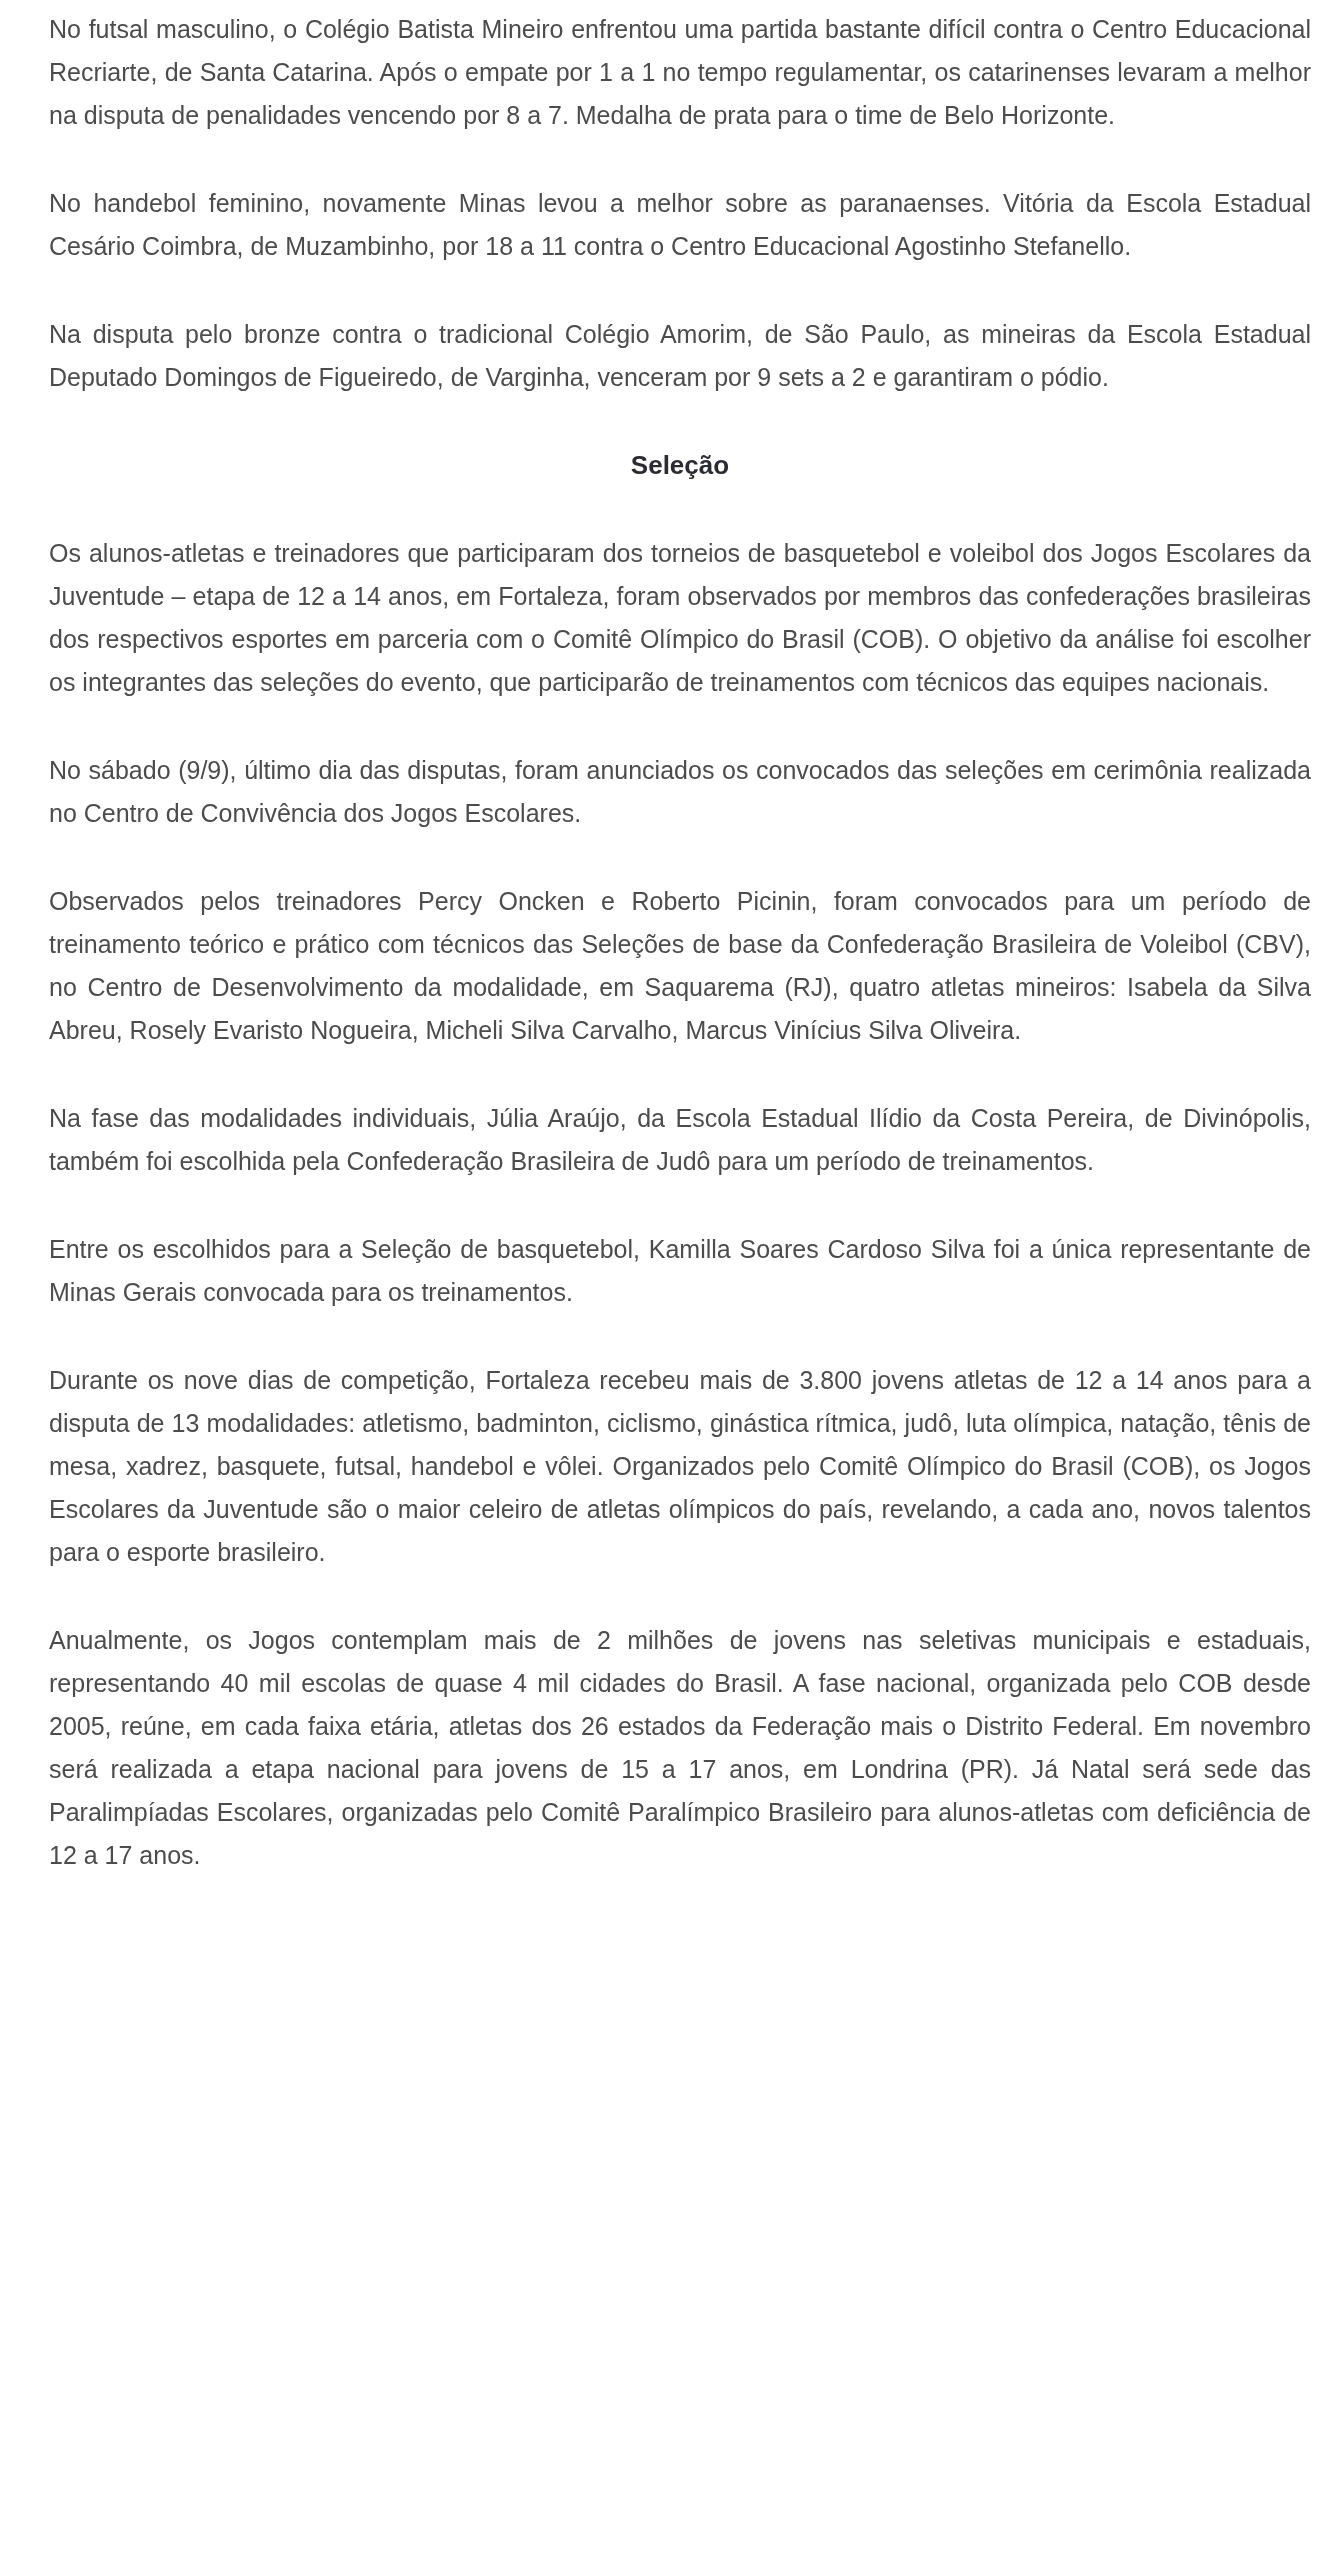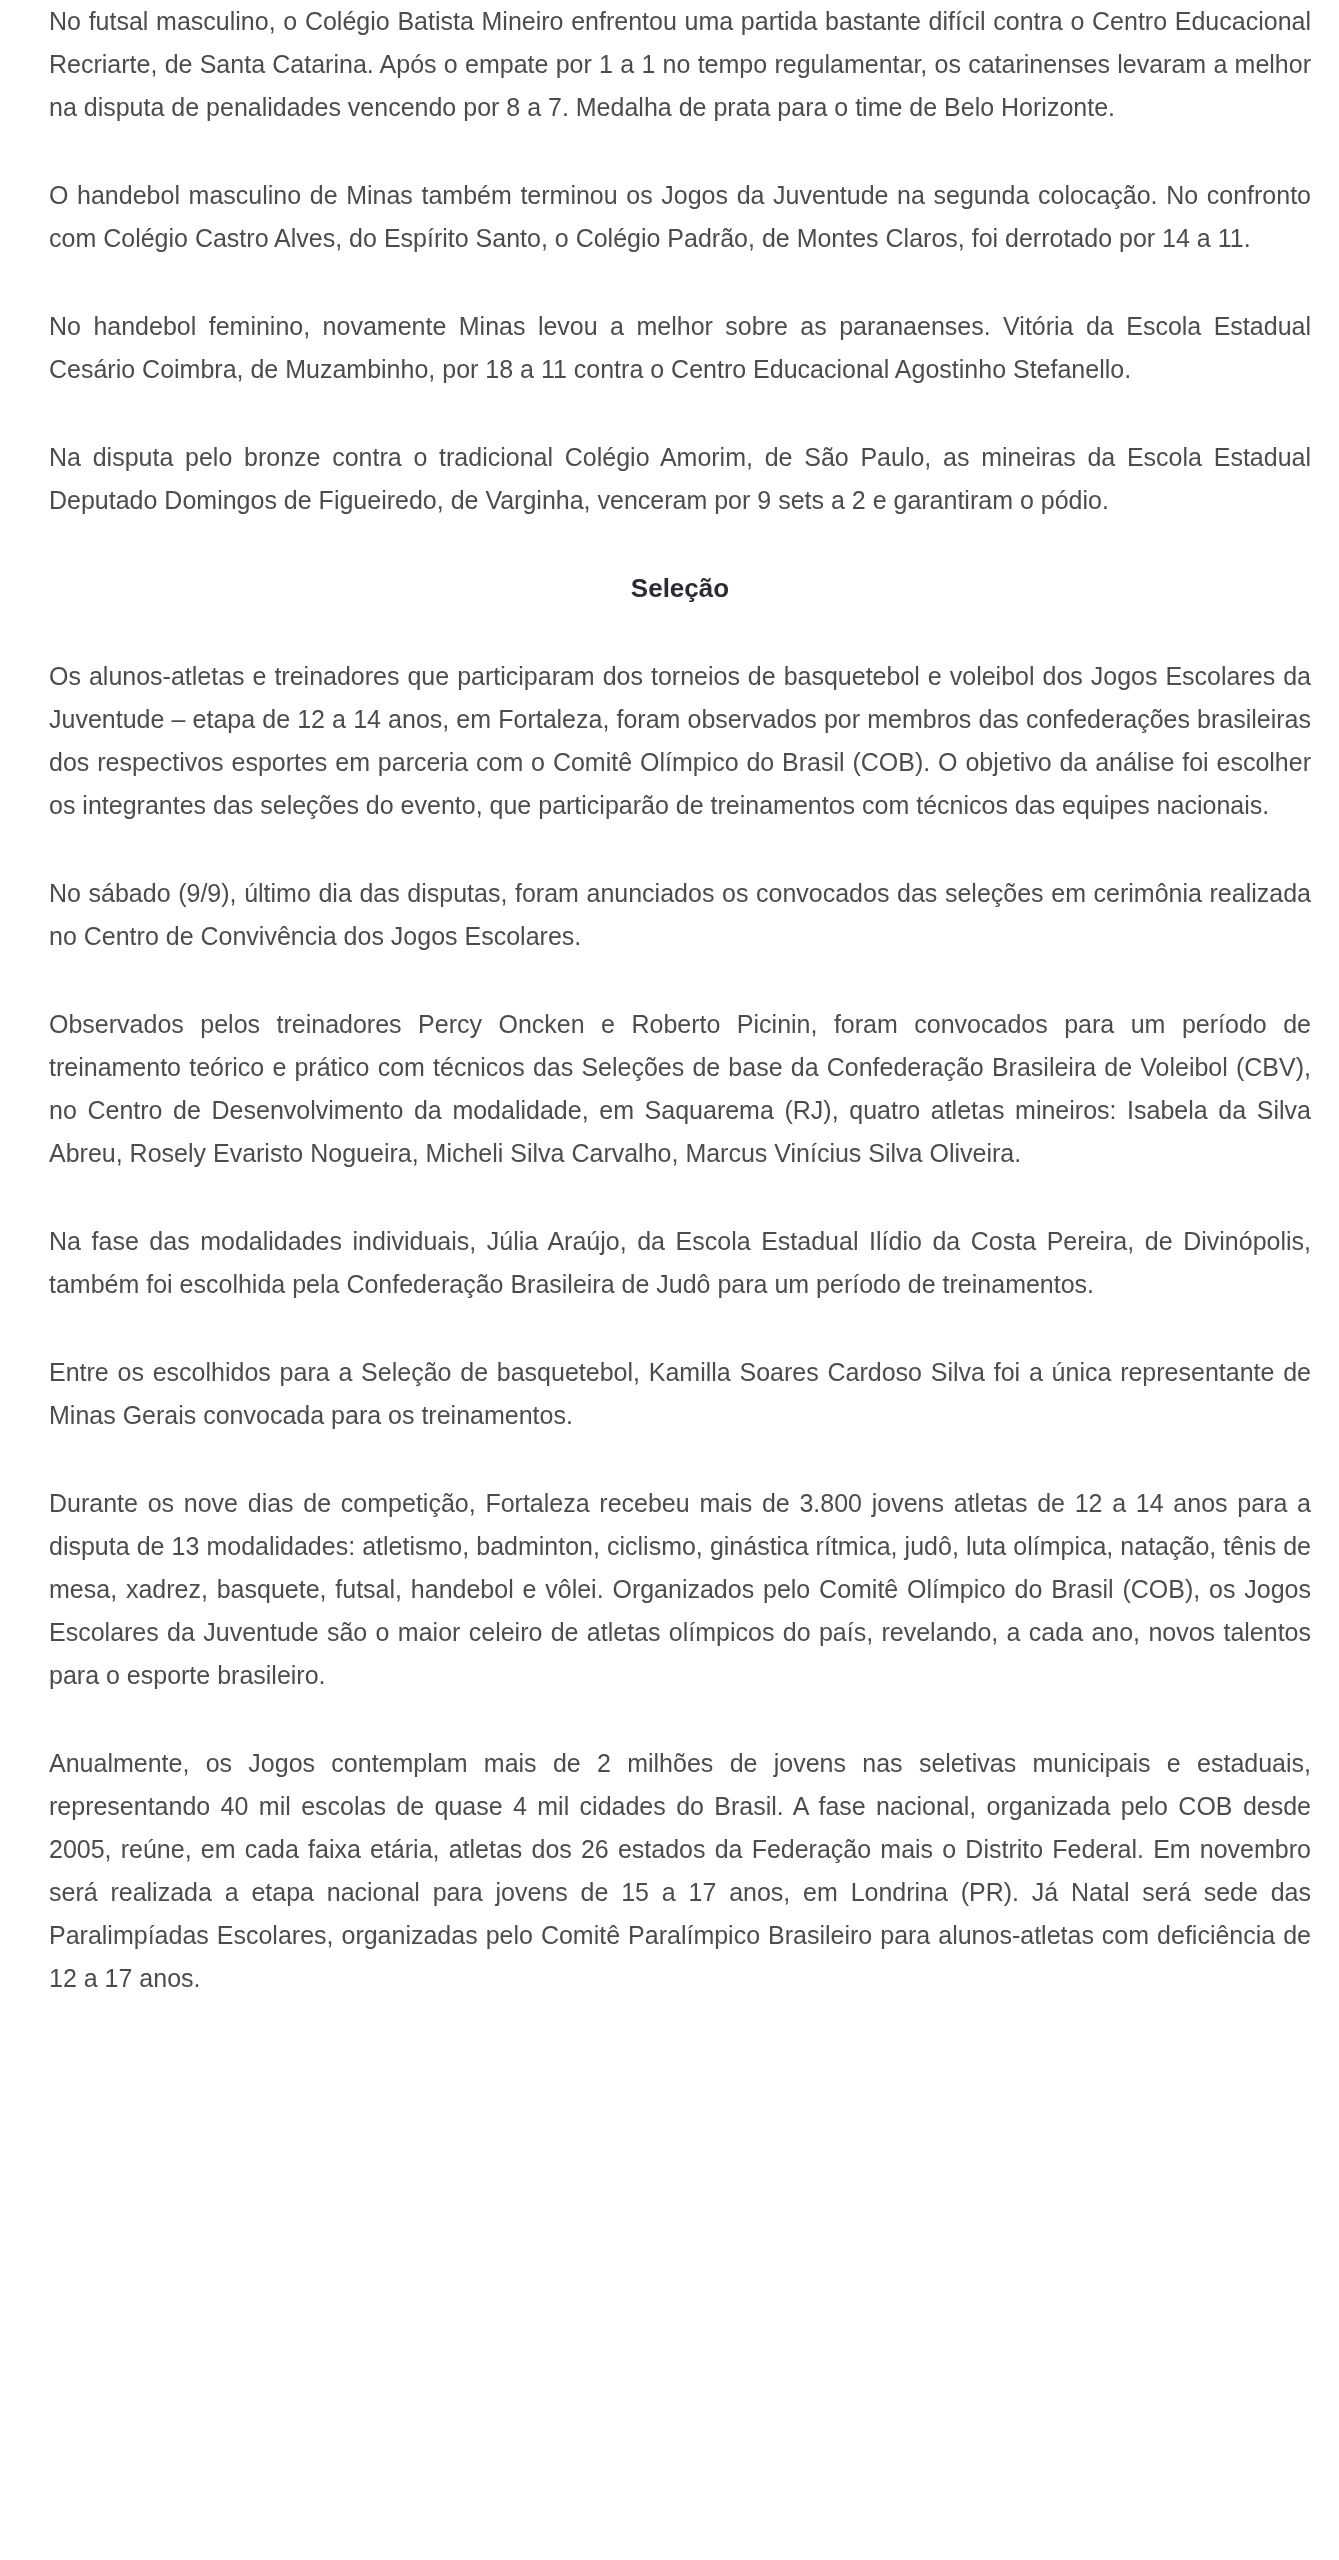--- a/index.html
+++ b/index.html
@@ -8,21 +8,21 @@
     background: #ffffff;
   }
   body {
     width: 1339px;
     min-height: 2560px;
     overflow: hidden;
   }
   .article {
     box-sizing: border-box;
     width: 1339px;
-    padding: 0 28px 0 49px;
+    padding: 8px 28px 0 49px;
     font-family: "Liberation Sans", "DejaVu Sans", sans-serif;
     font-size: 25px;
     line-height: 43px;
     color: #4c4c4c;
     text-align: justify;
   }
   .article p.para {
     margin: 0 0 45px 0;
   }
   .article h2.section-heading {
@@ -32,21 +32,20 @@
     font-weight: bold;
     color: #2b2b32;
     text-align: center;
   }
 </style>
 </head>
 <body>
 
 <main class="article">
   <p class="para">No futsal masculino, o Colégio Batista Mineiro enfrentou uma partida bastante difícil contra o Centro Educacional Recriarte, de Santa Catarina. Após o empate por 1 a 1 no tempo regulamentar, os catarinenses levaram a melhor na disputa de penalidades vencendo por 8 a 7. Medalha de prata para o time de Belo Horizonte.</p>
-  <p class="para">O handebol masculino de Minas também terminou os Jogos da Juventude na segunda colocação. No confronto com Colégio Castro Alves, do Espírito Santo, o Colégio Padrão, de Montes Claros, foi derrotado por 14 a 11.</p>
   <p class="para">No handebol feminino, novamente Minas levou a melhor sobre as paranaenses. Vitória da Escola Estadual Cesário Coimbra, de Muzambinho, por 18 a 11 contra o Centro Educacional Agostinho Stefanello.</p>
   <p class="para">Na disputa pelo bronze contra o tradicional Colégio Amorim, de São Paulo, as mineiras da Escola Estadual Deputado Domingos de Figueiredo, de Varginha, venceram por 9 sets a 2 e garantiram o pódio.</p>
   <h2 class="section-heading">Seleção</h2>
   <p class="para">Os alunos-atletas e treinadores que participaram dos torneios de basquetebol e voleibol dos Jogos Escolares da Juventude – etapa de 12 a 14 anos, em Fortaleza, foram observados por membros das confederações brasileiras dos respectivos esportes em parceria com o Comitê Olímpico do Brasil (COB). O objetivo da análise foi escolher os integrantes das seleções do evento, que participarão de treinamentos com técnicos das equipes nacionais.</p>
   <p class="para">No sábado (9/9), último dia das disputas, foram anunciados os convocados das seleções em cerimônia realizada no Centro de Convivência dos Jogos Escolares.</p>
   <p class="para">Observados pelos treinadores Percy Oncken e Roberto Picinin, foram convocados para um período de treinamento teórico e prático com técnicos das Seleções de base da Confederação Brasileira de Voleibol (CBV), no Centro de Desenvolvimento da modalidade, em Saquarema (RJ), quatro atletas mineiros: Isabela da Silva Abreu, Rosely Evaristo Nogueira, Micheli Silva Carvalho, Marcus Vinícius Silva Oliveira.</p>
   <p class="para">Na fase das modalidades individuais, Júlia Araújo, da Escola Estadual Ilídio da Costa Pereira, de Divinópolis, também foi escolhida pela Confederação Brasileira de Judô para um período de treinamentos.</p>
   <p class="para">Entre os escolhidos para a Seleção de basquetebol, Kamilla Soares Cardoso Silva foi a única representante de Minas Gerais convocada para os treinamentos.</p>
   <p class="para">Durante os nove dias de competição, Fortaleza recebeu mais de 3.800 jovens atletas de 12 a 14 anos para a disputa de 13 modalidades: atletismo, badminton, ciclismo, ginástica rítmica, judô, luta olímpica, natação, tênis de mesa, xadrez, basquete, futsal, handebol e vôlei. Organizados pelo Comitê Olímpico do Brasil (COB), os Jogos Escolares da Juventude são o maior celeiro de atletas olímpicos do país, revelando, a cada ano, novos talentos para o esporte brasileiro.</p>
   <p class="para">Anualmente, os Jogos contemplam mais de 2 milhões de jovens nas seletivas municipais e estaduais, representando 40 mil escolas de quase 4 mil cidades do Brasil. A fase nacional, organizada pelo COB desde 2005, reúne, em cada faixa etária, atletas dos 26 estados da Federação mais o Distrito Federal. Em novembro será realizada a etapa nacional para jovens de 15 a 17 anos, em Londrina (PR). Já Natal será sede das Paralimpíadas Escolares, organizadas pelo Comitê Paralímpico Brasileiro para alunos-atletas com deficiência de 12 a 17 anos.</p>

